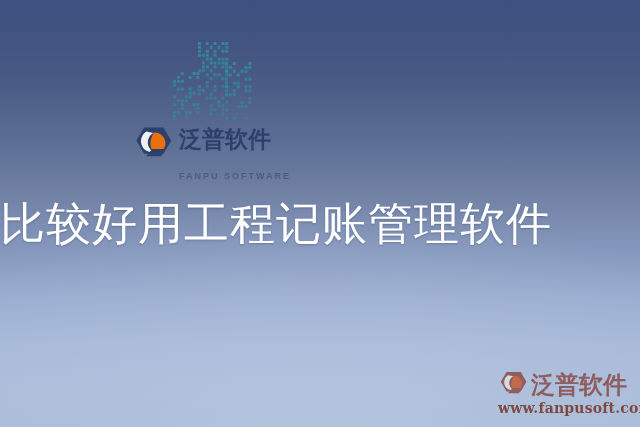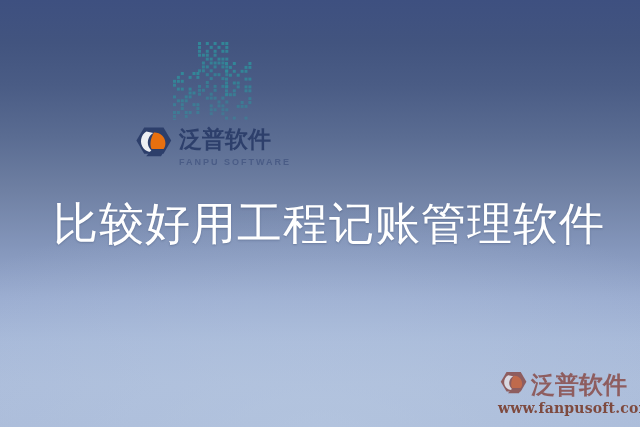--- a/index.html
+++ b/index.html
@@ -64,29 +64,29 @@
     white-space:nowrap;
   }
   .en-word {
     font-family:"Liberation Sans", sans-serif;
     font-size:9px;
     font-weight:600;
     line-height:12px;
     color:#4a5c86;
     letter-spacing:2.0px;
     white-space:nowrap;
-    margin-top:4px;
+    margin-top:18px;
   }
 
   
   #headline {
     position:absolute;
     left:0; top:196px;
     width:605px;
-    text-align:right;
+    text-align:left;
     font-family:"DejaVu Serif","Liberation Serif", serif;
     font-size:45px;
     line-height:56px;
     color:#ffffff;
     letter-spacing:1px;
     white-space:nowrap;
     text-shadow:0 1px 2px rgba(40,55,90,0.30);
   }
 
   

